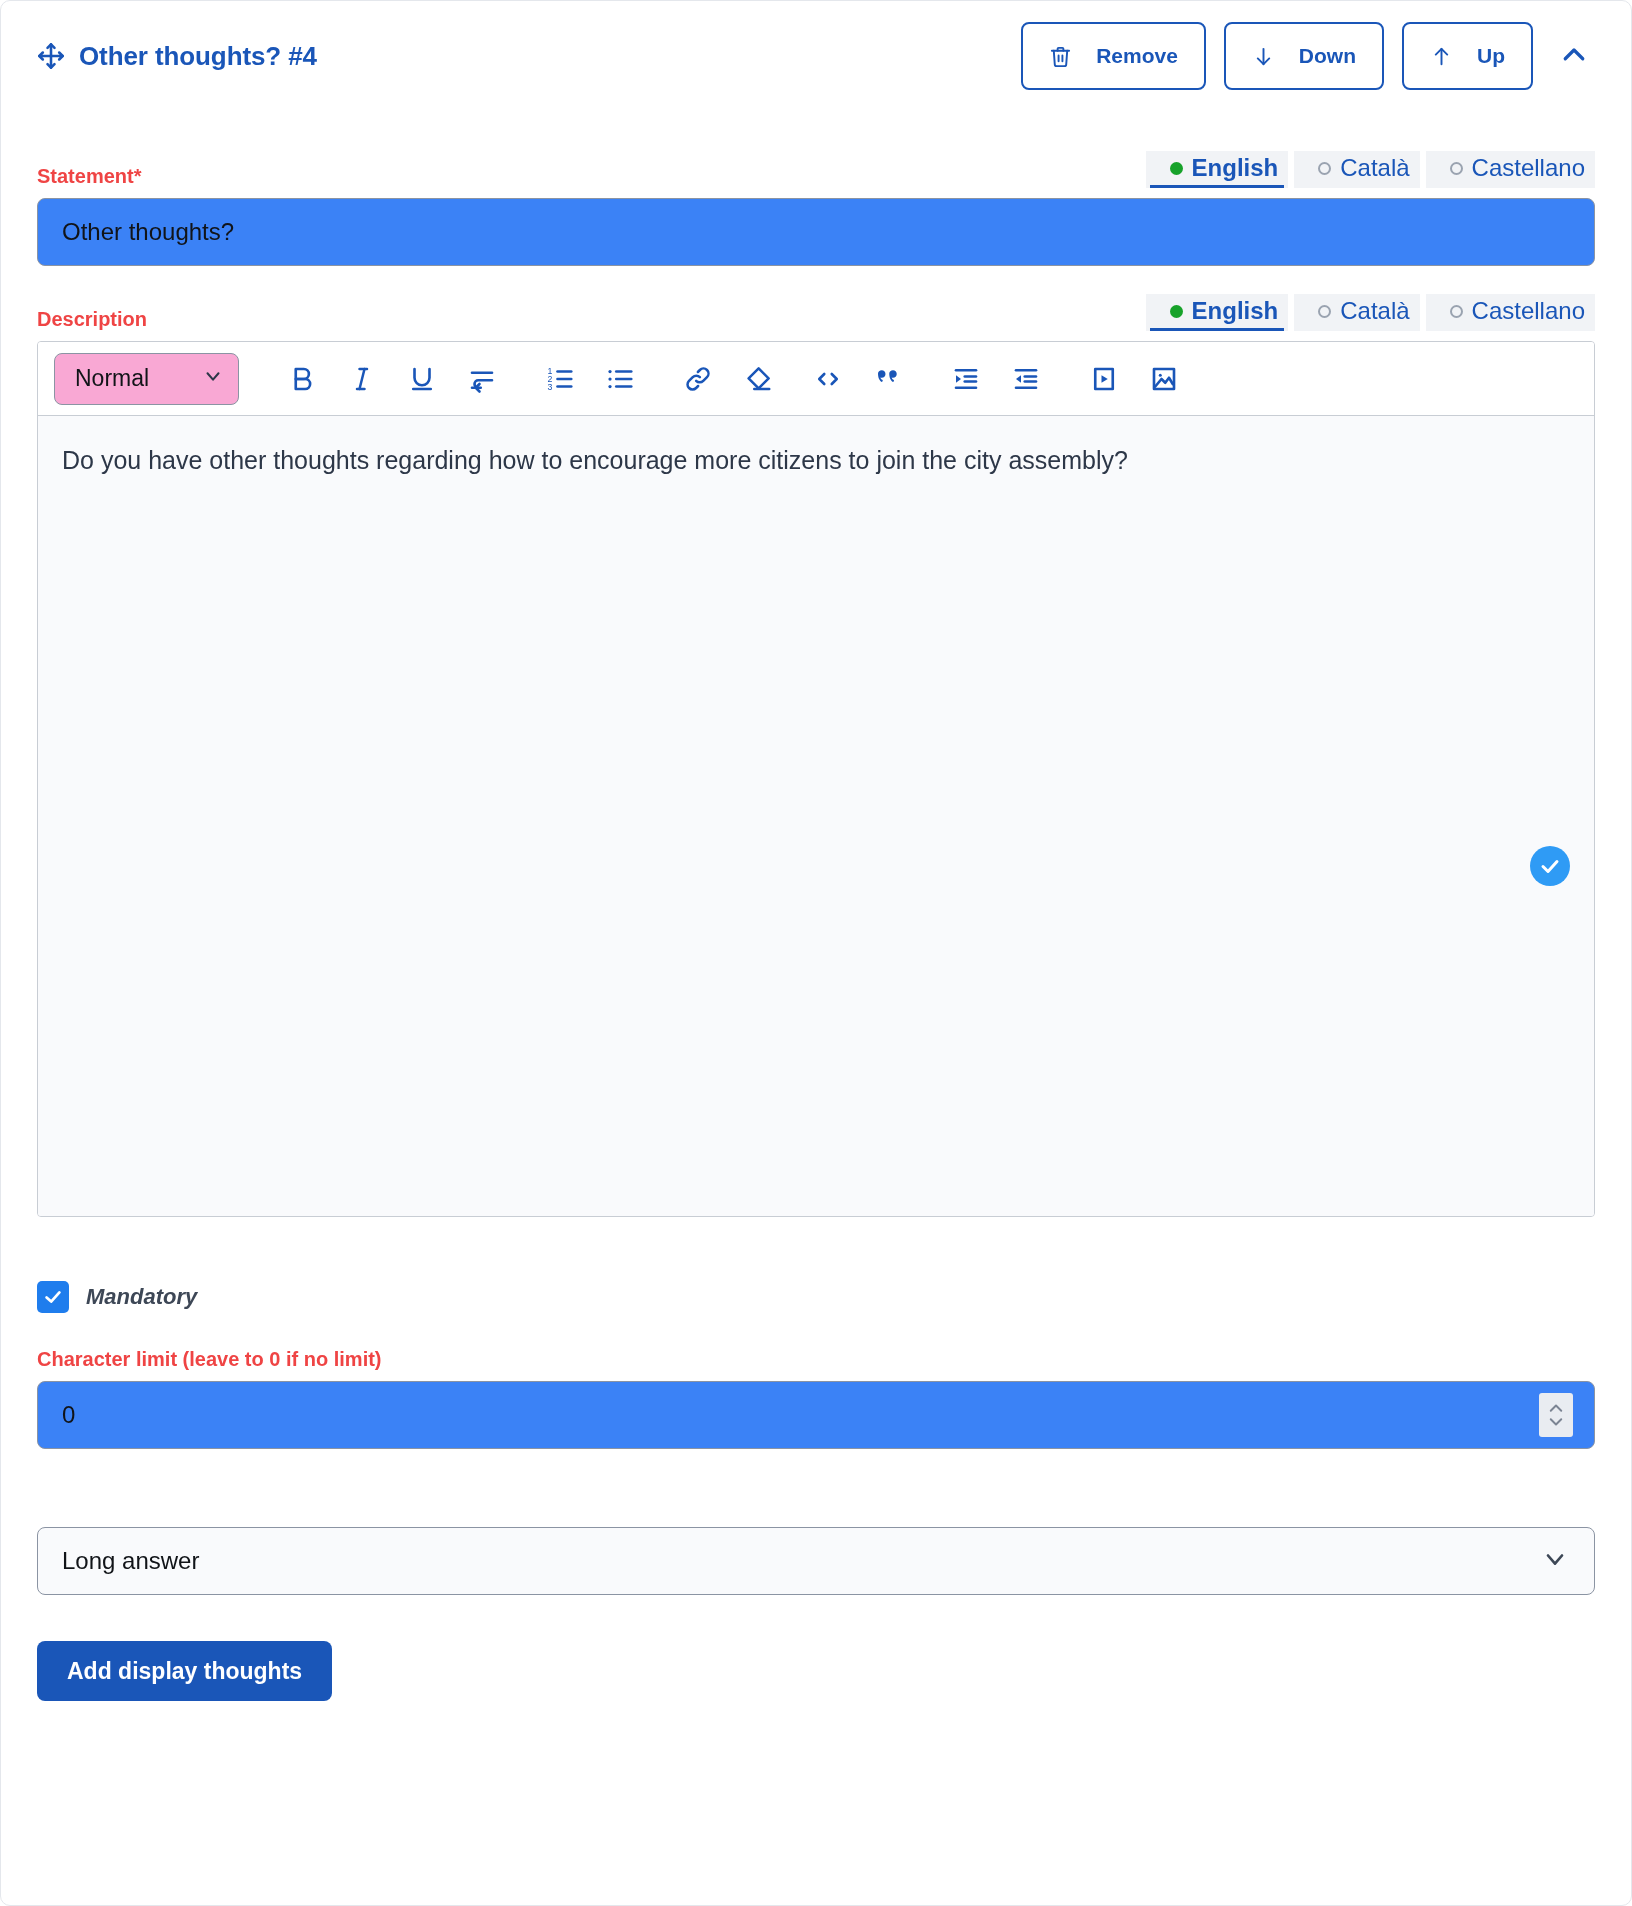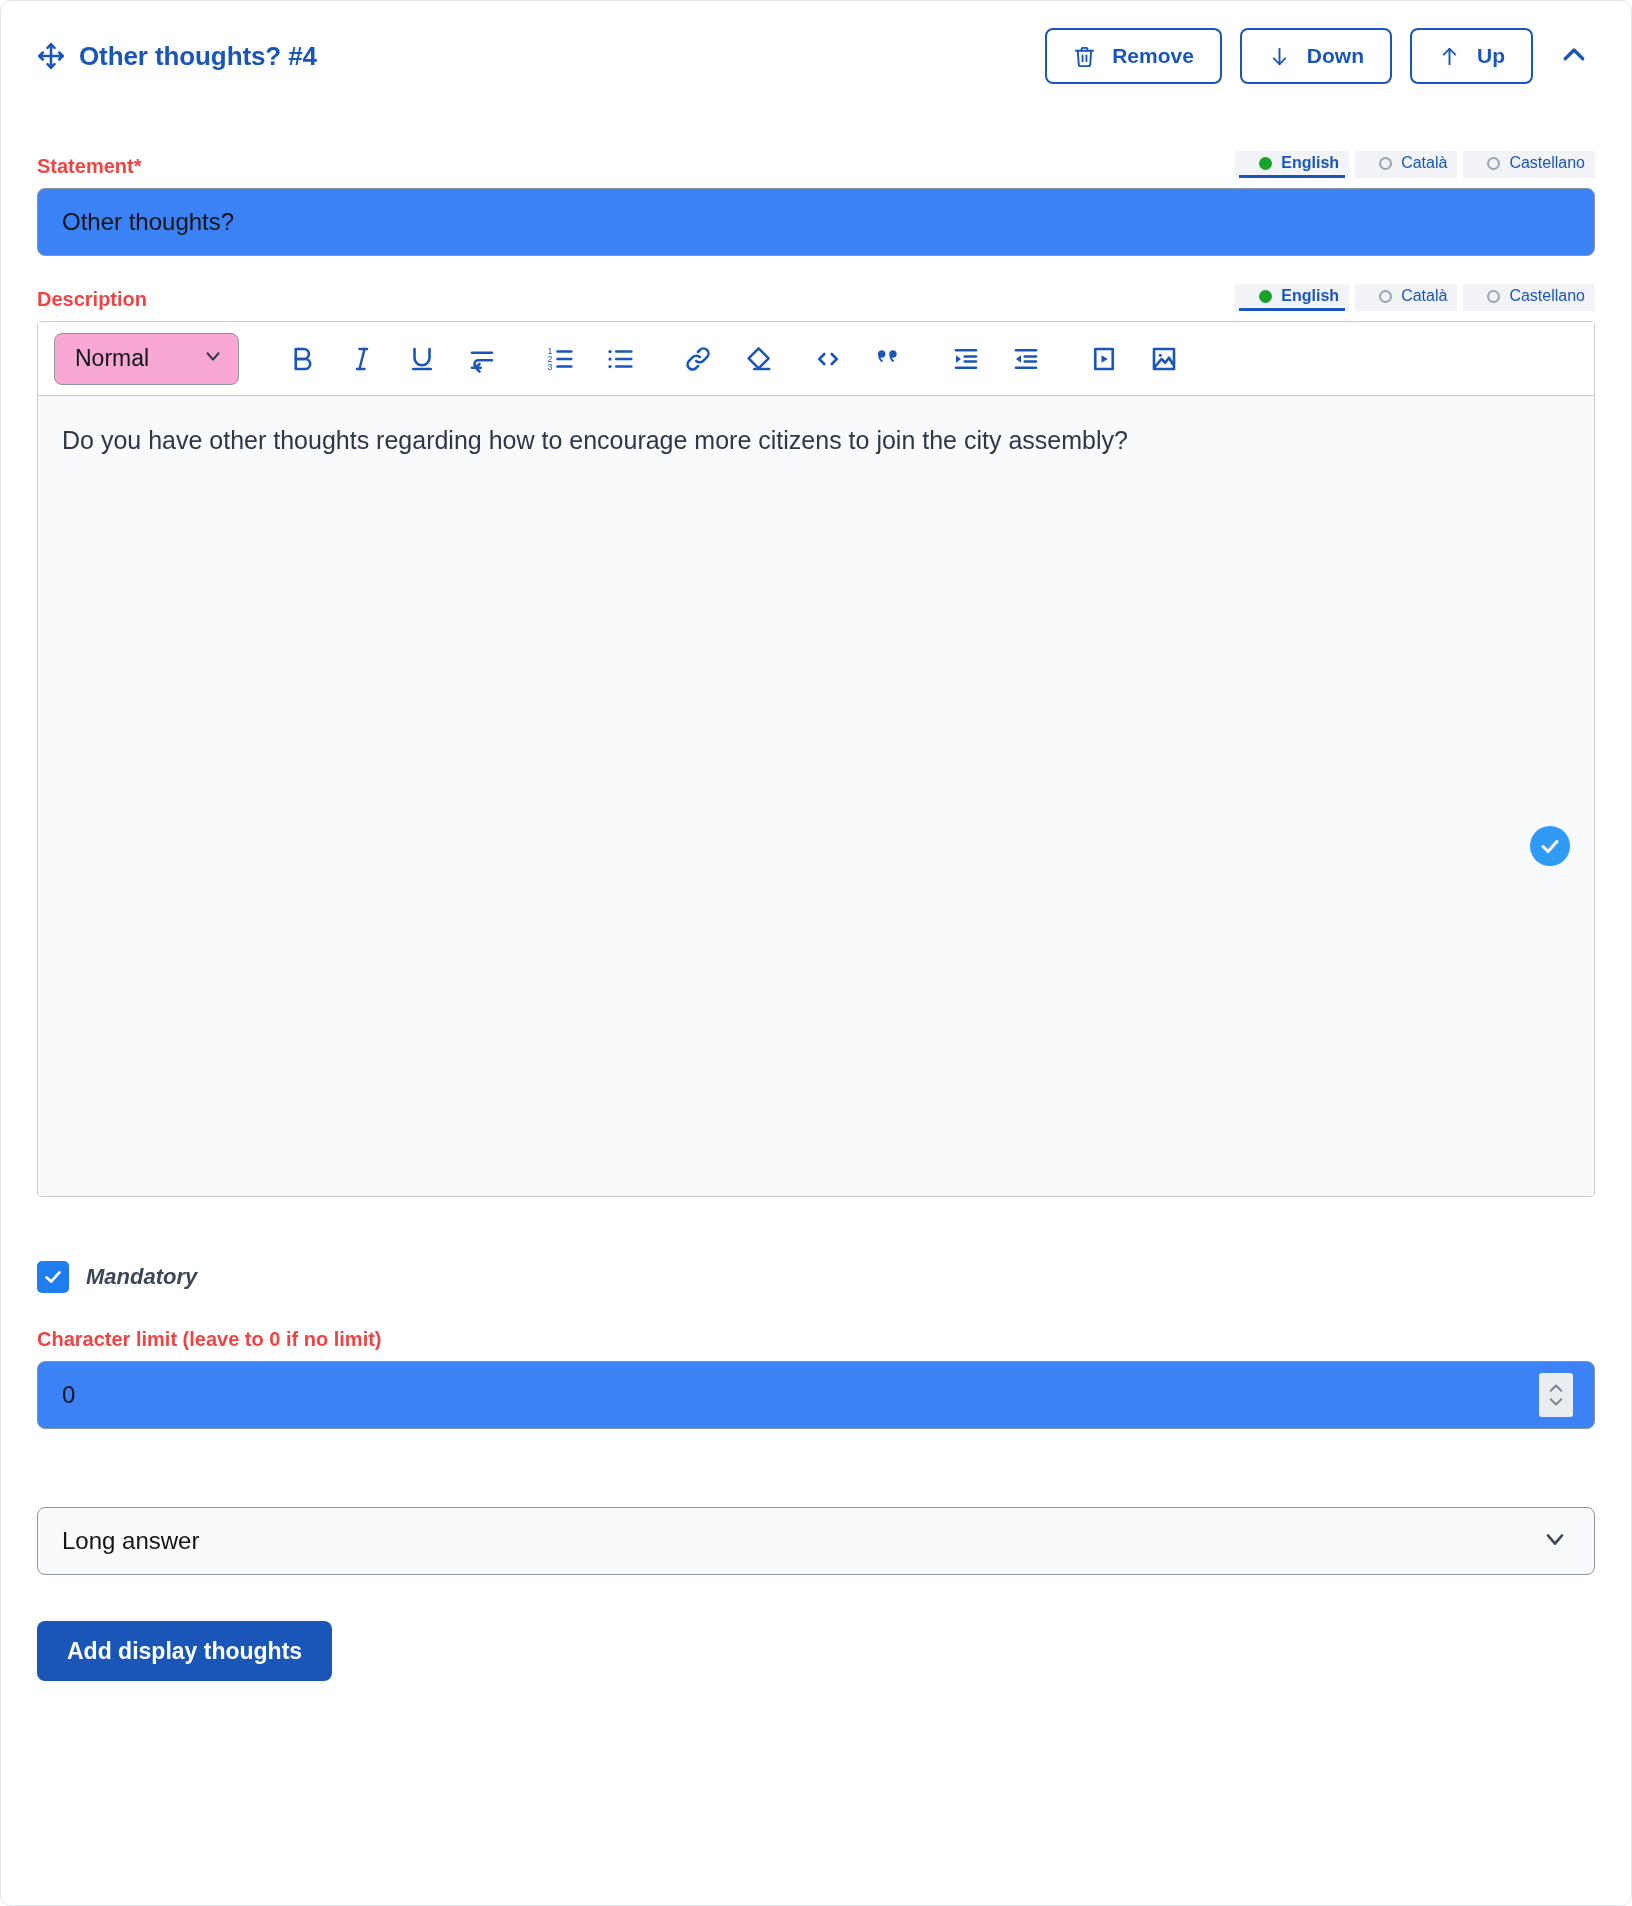--- a/index.html
+++ b/index.html
@@ -52,22 +52,22 @@
     white-space: nowrap;
   }
   .header-right {
     display: flex;
     align-items: center;
     gap: 18px;
   }
   .btn-outline {
     display: inline-flex;
     align-items: center;
-    gap: 16px;
-    height: 56px;
+    gap: 24px;
+    height: 68px;
     padding: 0 26px;
     border: 2px solid #1a56b8;
     border-radius: 8px;
     background: #ffffff;
     color: #1a56b8;
     font-family: "Liberation Sans", sans-serif;
     font-size: 21px;
     font-weight: 700;
     cursor: pointer;
     white-space: nowrap;
@@ -106,21 +106,21 @@
   }
   .lang-tab {
     display: inline-flex;
     align-items: center;
     gap: 9px;
     padding: 3px 10px 6px 24px;
     background: #f1f3f6;
     border: none;
     cursor: pointer;
     font-family: "Liberation Sans", sans-serif;
-    font-size: 16px;
+    font-size: 24px;
     color: #1a56b8;
     font-weight: 400;
     position: relative;
     white-space: nowrap;
   }
   .lang-tab.active {
     font-weight: 700;
     background: #f1f3f6;
   }
   .lang-tab.active::after {

